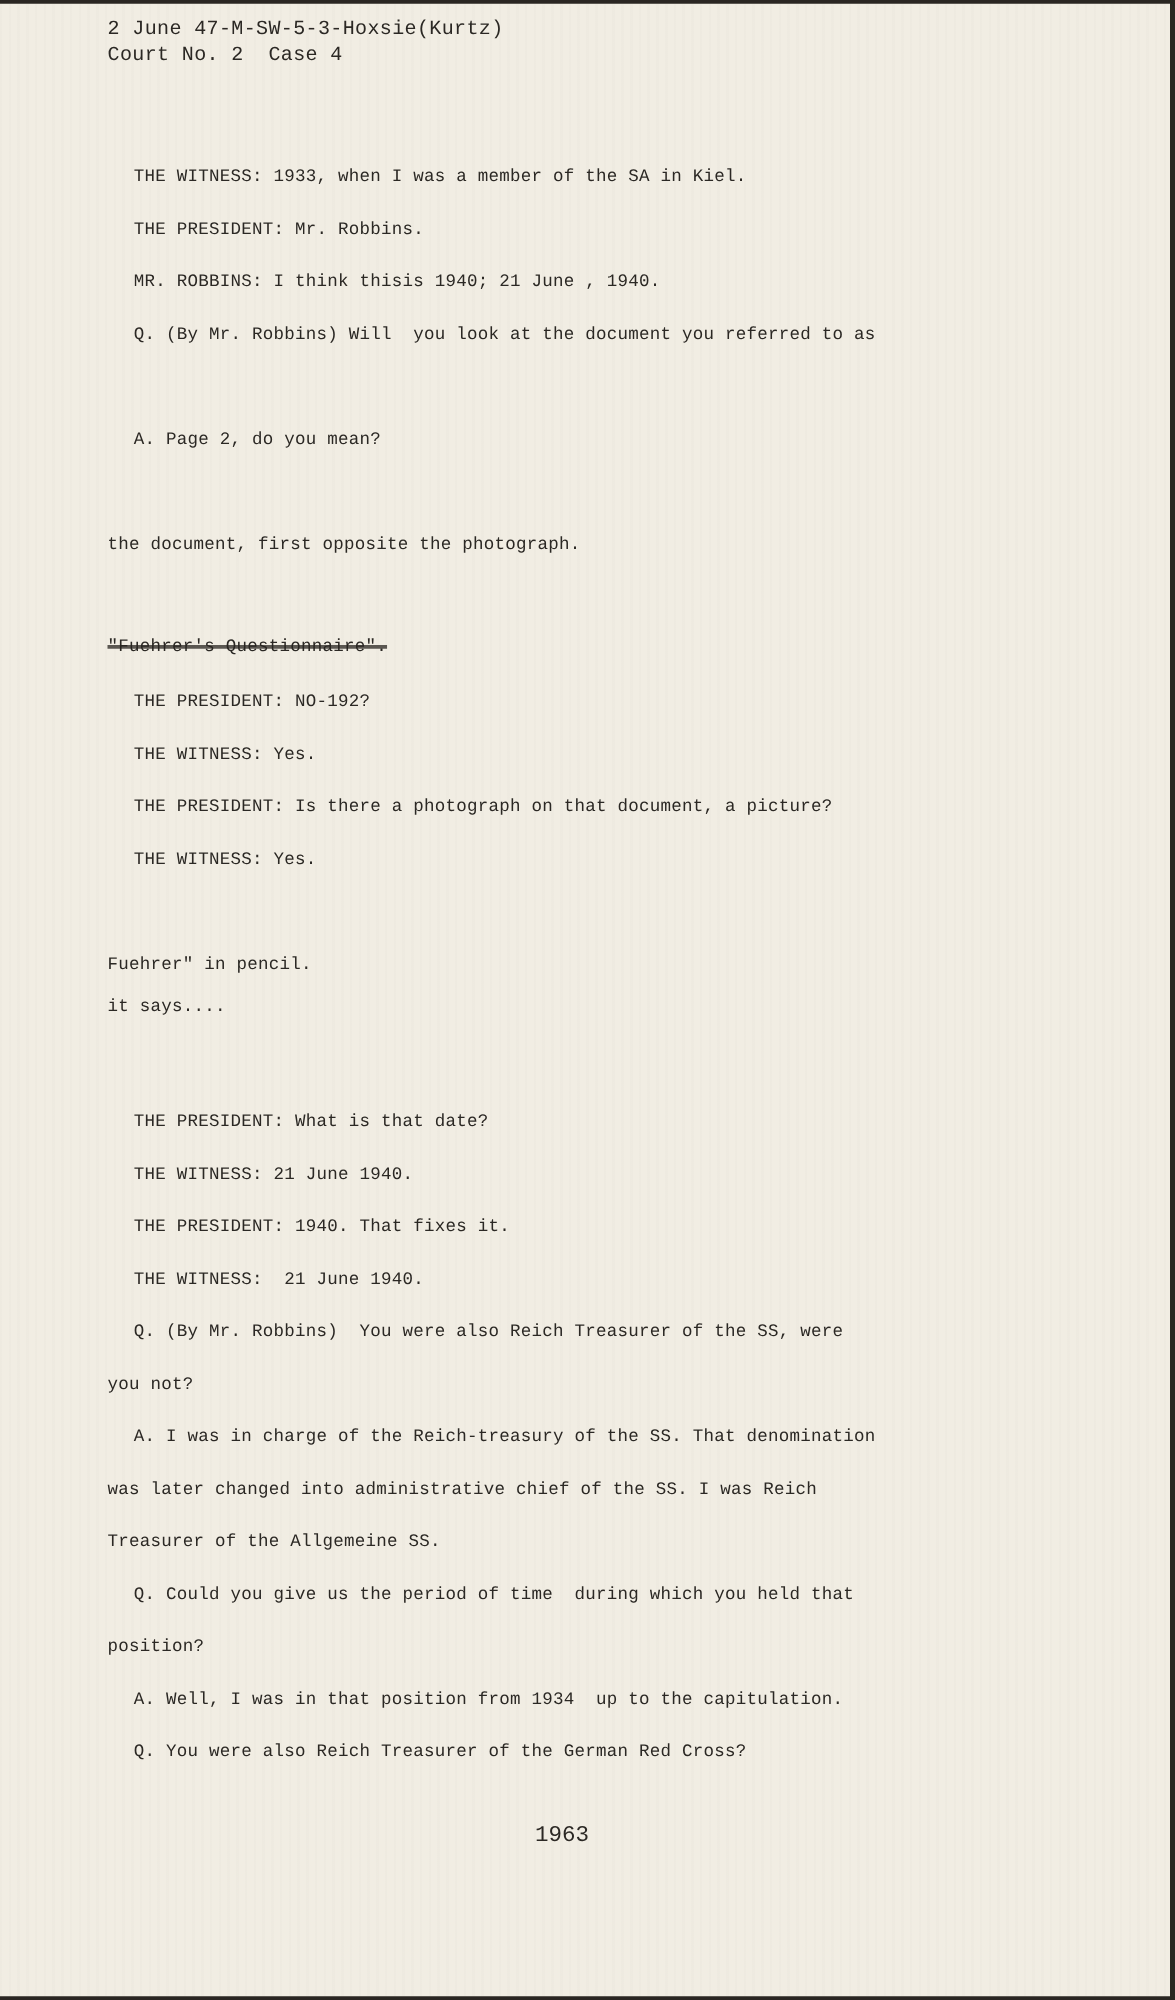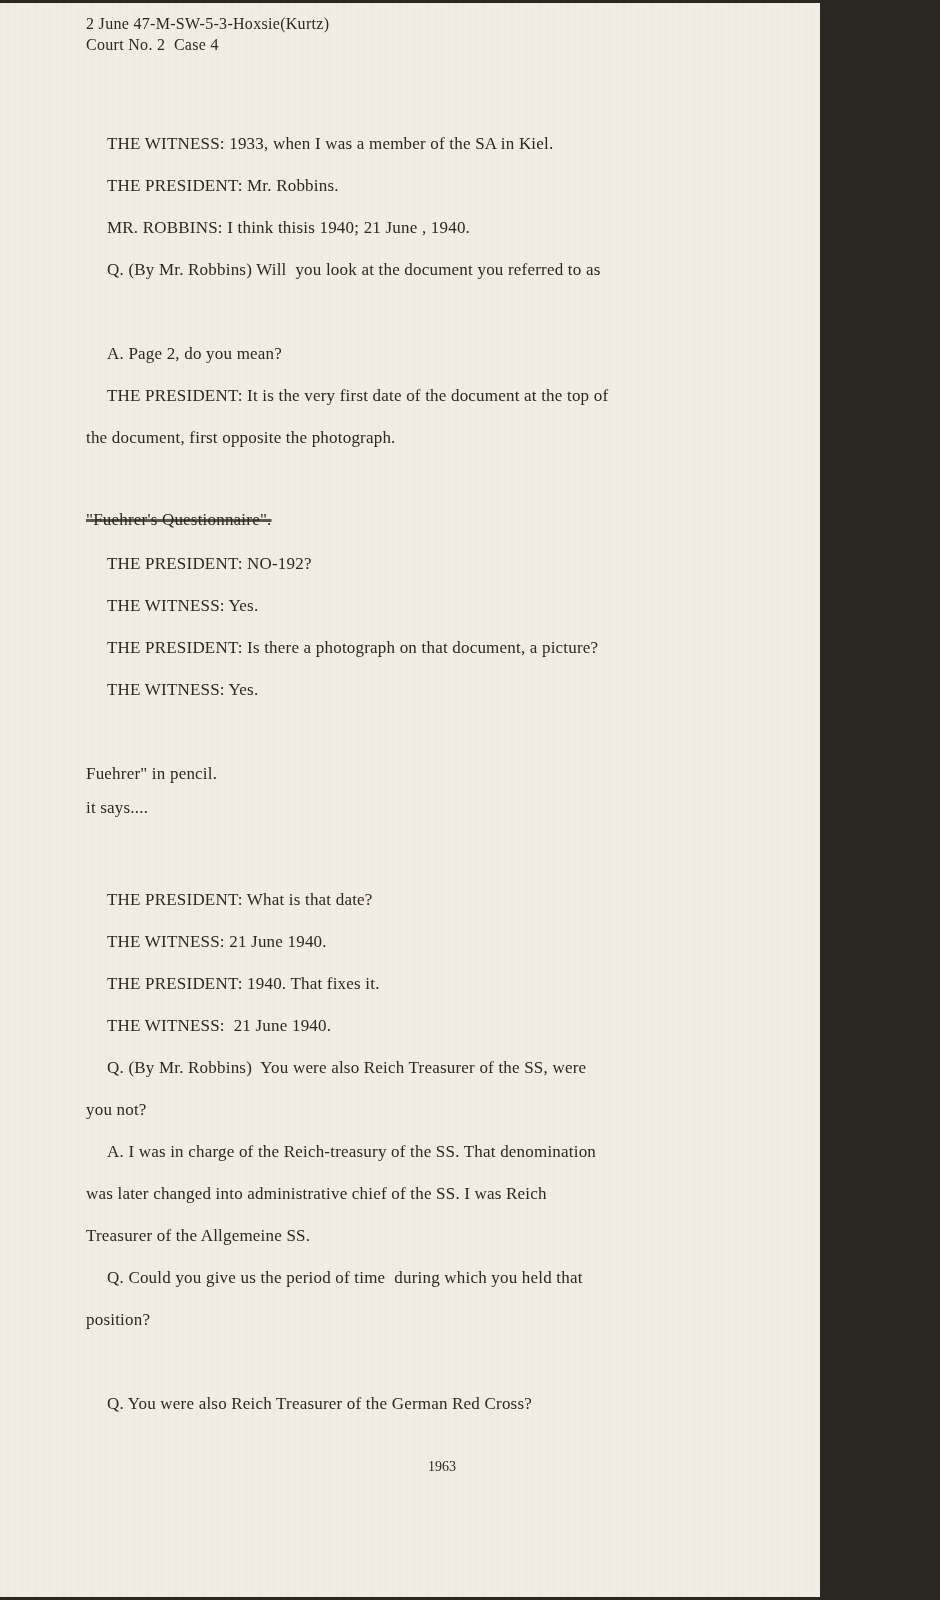--- a/index.html
+++ b/index.html
@@ -2,68 +2,68 @@
 <html><head>
   <meta charset="utf-8">
   <style>
     html, body { margin: 0; padding: 0; }
     body {
       width: 940px; height: 1600px; overflow: hidden;
       background: #2a2622;
       position: relative;
     }
     .page {
-      position: absolute; left: 0; top: 3px; width: 820px; height: 1594px;
+      position: absolute; left: 0; top: 3px; width: 936px; height: 1594px;
       background: #f1ede3;
       background-image: repeating-linear-gradient(90deg, rgba(0,0,0,0.012) 0 2px, rgba(255,255,255,0) 2px 7px);
       color: #2b2824;
-      font-family: Liberation Serif, serif;
+      font-family: Liberation Mono, monospace;
     }
     .header { position: absolute; left: 86px; top: 10px; font-size: 16px; line-height: 21px; letter-spacing: 0.3px; }
     .header div { white-space: pre; }
     .line {
-      position: absolute; font-size: 17px; white-space: pre; letter-spacing: 0.2px;
+      position: absolute; font-size: 14px; white-space: pre; letter-spacing: 0.2px;
     }
     .indent { left: 107px; }
     .flush { left: 86px; }
     .struck {
       text-decoration: line-through; text-decoration-thickness: 3px; text-decoration-color: rgba(40,36,32,0.75);
     }
-    .page-number { position: absolute; left: 428px; top: 1420px; font-size: 14px; }
+    .page-number { position: absolute; left: 428px; top: 1420px; font-size: 18px; }
   </style>
 </head>
 <body>
 
 <div class="page">
   <div class="header">
     <div>2 June 47-M-SW-5-3-Hoxsie(Kurtz)</div>
     <div>Court No. 2  Case 4</div>
   </div>
 
   <div class="line indent" style="top:131px">THE WITNESS: 1933, when I was a member of the SA in Kiel.</div>
   <div class="line indent" style="top:173px">THE PRESIDENT: Mr. Robbins.</div>
   <div class="line indent" style="top:215px">MR. ROBBINS: I think thisis 1940; 21 June , 1940.</div>
   <div class="line indent" style="top:257px">Q. (By Mr. Robbins) Will  you look at the document you referred to as</div>
   <div class="line indent" style="top:341px">A. Page 2, do you mean?</div>
-  <div class="line indent" style="top:383px">THE PRESIDENT: It is the very first date of the document at the top of</div>
   <div class="line flush" style="top:425px">the document, first opposite the photograph.</div>
   <div class="line flush struck" style="top:507px">"Fuehrer's Questionnaire".</div>
   <div class="line indent" style="top:551px">THE PRESIDENT: NO-192?</div>
   <div class="line indent" style="top:593px">THE WITNESS: Yes.</div>
   <div class="line indent" style="top:635px">THE PRESIDENT: Is there a photograph on that document, a picture?</div>
   <div class="line indent" style="top:677px">THE WITNESS: Yes.</div>
   <div class="line flush" style="top:761px">Fuehrer" in pencil.</div>
   <div class="line flush" style="top:795px">it says....</div>
   <div class="line indent" style="top:887px">THE PRESIDENT: What is that date?</div>
   <div class="line indent" style="top:929px">THE WITNESS: 21 June 1940.</div>
   <div class="line indent" style="top:971px">THE PRESIDENT: 1940. That fixes it.</div>
   <div class="line indent" style="top:1013px">THE WITNESS:  21 June 1940.</div>
   <div class="line indent" style="top:1055px">Q. (By Mr. Robbins)  You were also Reich Treasurer of the SS, were</div>
   <div class="line flush" style="top:1097px">you not?</div>
   <div class="line flush" style="top:1181px">was later changed into administrative chief of the SS. I was Reich</div>
   <div class="line indent" style="top:1139px">A. I was in charge of the Reich-treasury of the SS. That denomination</div>
   <div class="line flush" style="top:1223px">Treasurer of the Allgemeine SS.</div>
   <div class="line indent" style="top:1265px">Q. Could you give us the period of time  during which you held that</div>
   <div class="line flush" style="top:1307px">position?</div>
+  <div class="line indent" style="top:1349px">A. Well, I was in that position from 1934  up to the capitulation.</div>
   <div class="line indent" style="top:1391px">Q. You were also Reich Treasurer of the German Red Cross?</div>
 
   <div class="page-number" style="top:1456px">1963</div>
 </div>
 
 </body></html>

